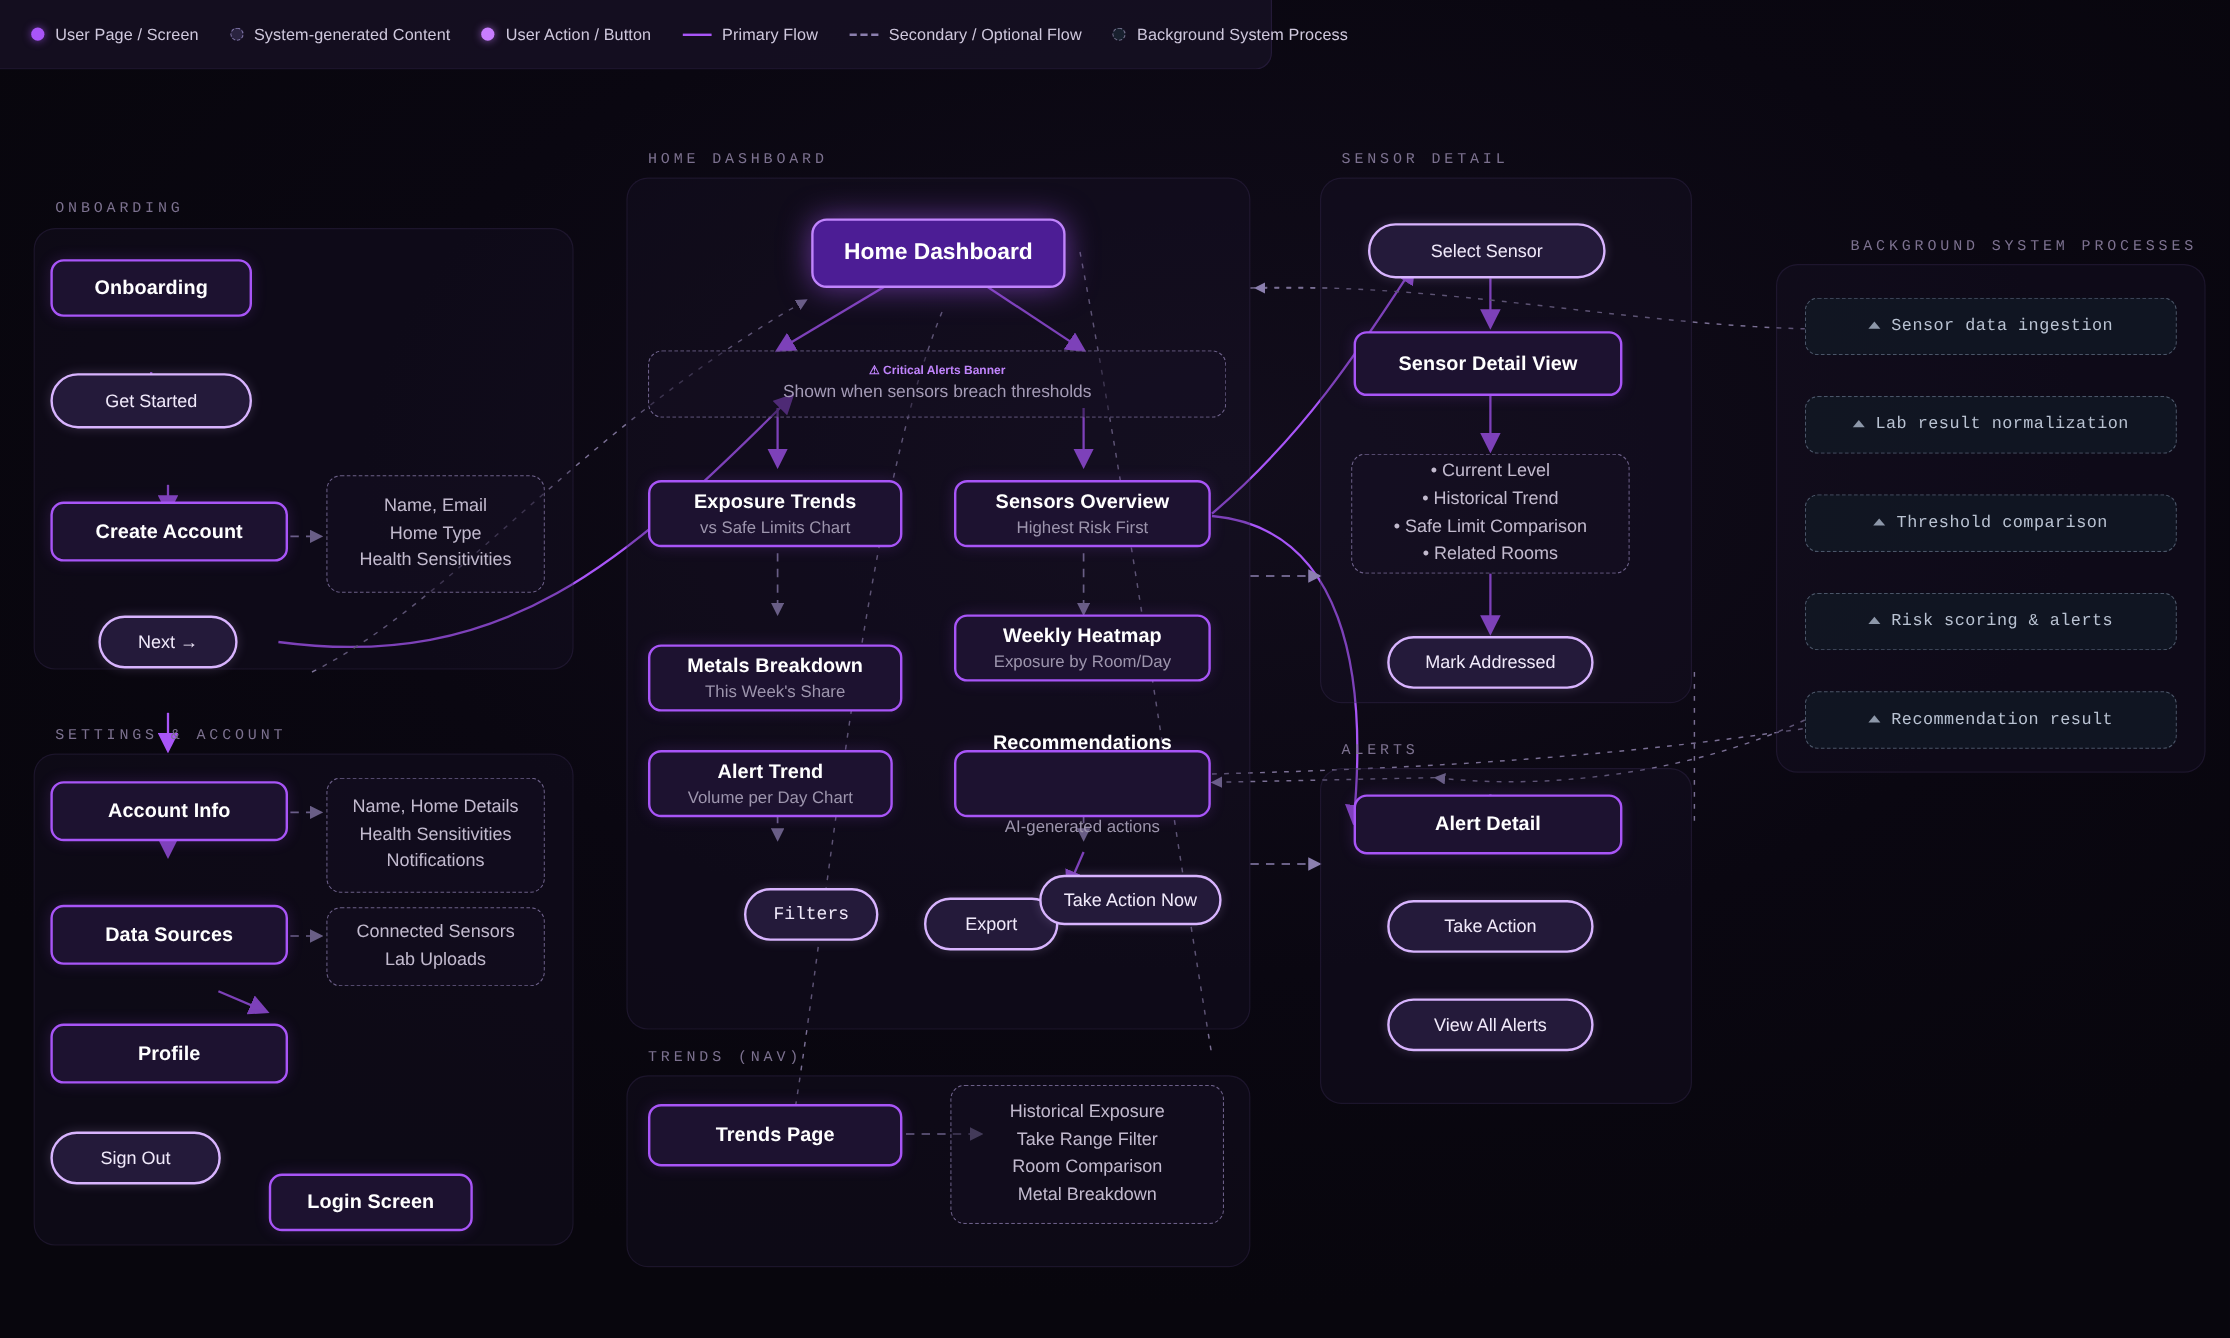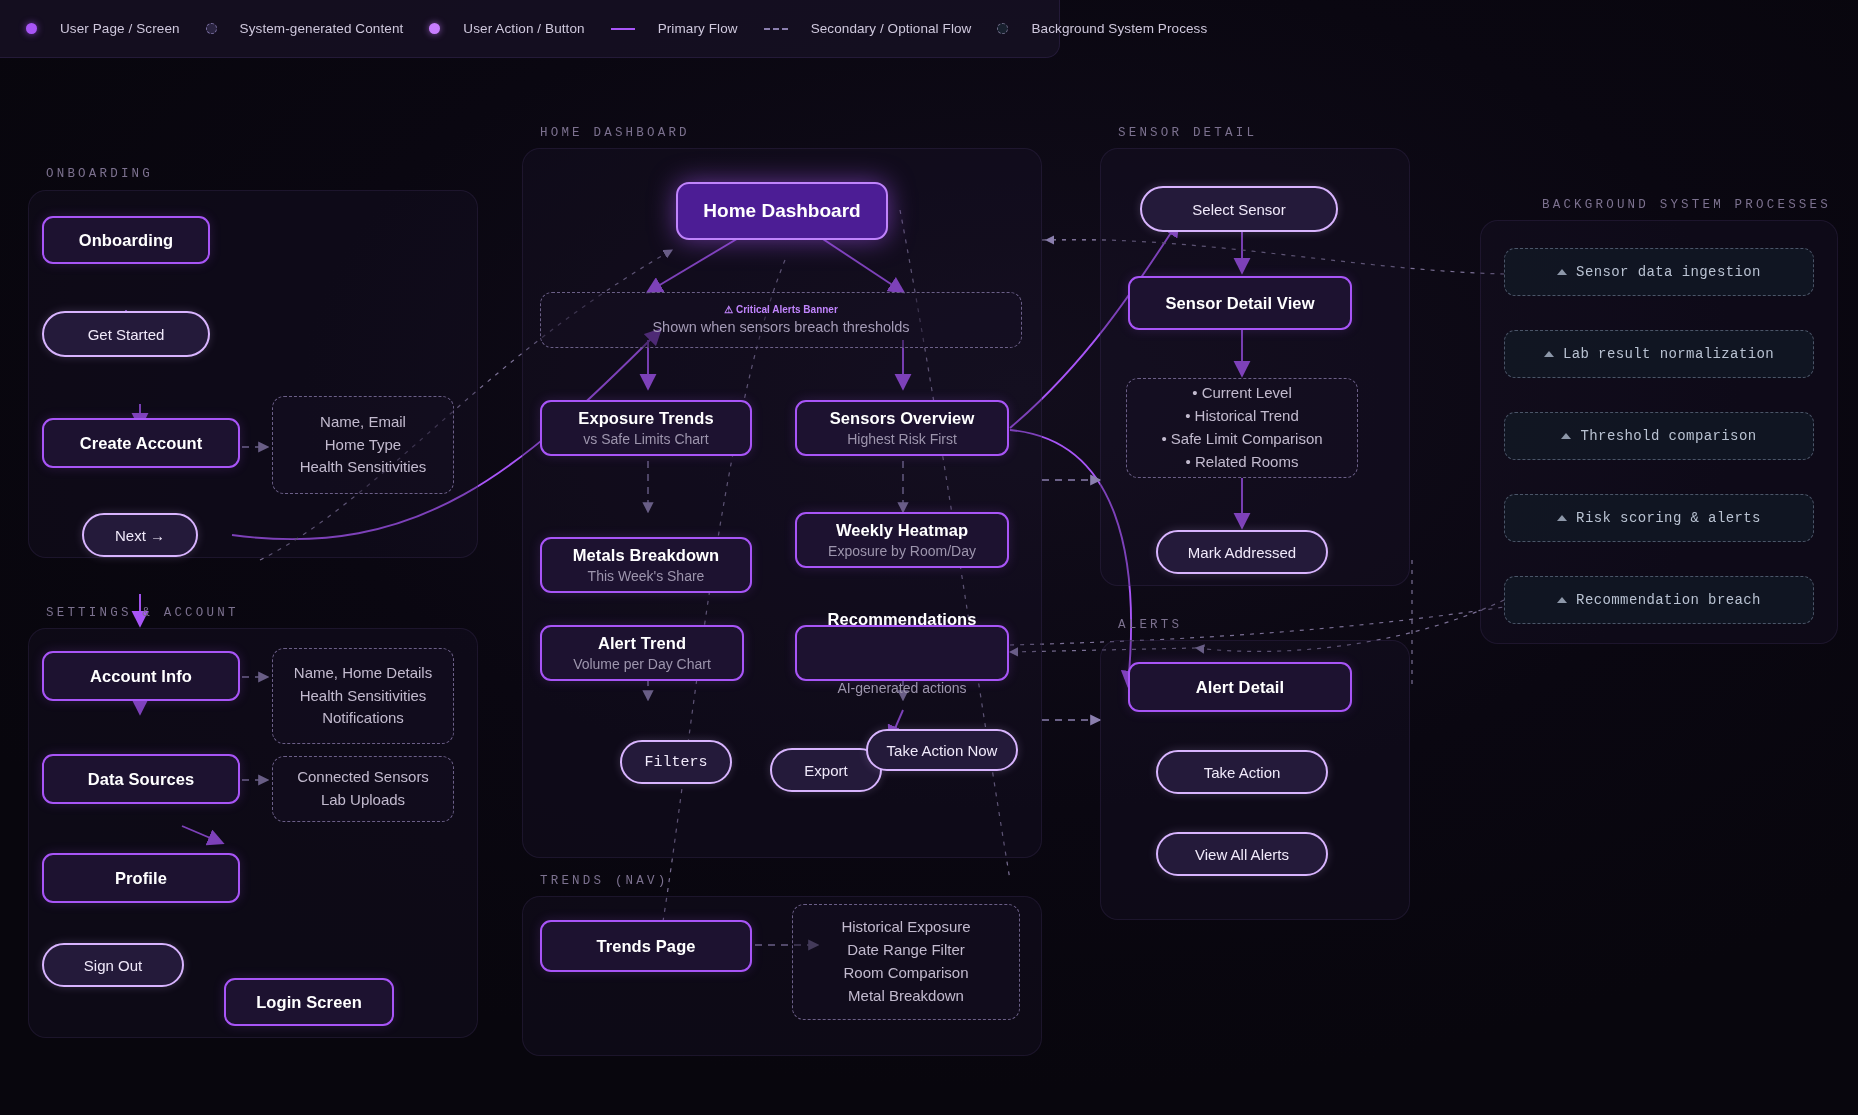--- a/index.html
+++ b/index.html
@@ -13,21 +13,21 @@
       radial-gradient(1200px 700px at 55% 35%, #120d1c 0%, #0a0711 60%, #08060d 100%); }
 
   
   .legend {
     position: absolute; left: 0; top: 0; width: 1060px; height: 58px;
     background: rgba(22,16,34,.88);
     border: 1px solid #241a38; border-left: none; border-top: none;
     border-radius: 0 0 14px 0;
     display: flex; align-items: center; gap: 26px; padding: 0 26px;
   }
-  .lg { display: flex; align-items: center; gap: 23px; white-space: nowrap; }
+  .lg { display: flex; align-items: center; gap: 9px; white-space: nowrap; }
   .lg-txt { font-size: 13.5px; color: #cfc8dd; letter-spacing: .1px; }
   .dot { width: 11px; height: 11px; border-radius: 50%; display: inline-block; }
   .dot.page { background: #a855f7; box-shadow: 0 0 7px #a855f7aa; }
   .dot.sys { background: #2a2340; border: 1px dashed #7a6fa0; }
   .dot.act { background: #c77dff; box-shadow: 0 0 7px #c77dffaa; }
   .dot.bg  { background: #18202e; border: 1px dashed #6d6a86; }
   .lineico { width: 24px; height: 0; border-top: 2px solid #a855f7; display: inline-block; }
   .lineico.sec { border-top: 2px dashed #8b7fae; }
 
   
@@ -267,21 +267,21 @@
   </div>
   <div class="node n-action" style="left:866px; top:729px; width:152px; height:42px;">
     <span class="t">Take Action Now</span>
   </div>
 
   <div class="node n-page" style="left:540px; top:920px; width:212px; height:52px;">
     <span class="t">Trends Page</span>
   </div>
   <div class="node n-sys" style="left:792px; top:904px; width:228px; height:116px;">
     <span class="bl">Historical Exposure</span>
-    <span class="bl">Date Range Filter</span>
+    <span class="bl">Take Range Filter</span>
     <span class="bl">Room Comparison</span>
     <span class="bl">Metal Breakdown</span>
   </div>
 
   <div class="node n-action" style="left:1140px; top:186px; width:198px; height:46px;">
     <span class="t">Select Sensor</span>
   </div>
   <div class="node n-page" style="left:1128px; top:276px; width:224px; height:54px;">
     <span class="t">Sensor Detail View</span>
   </div>
@@ -311,16 +311,16 @@
   <div class="node n-bg" style="left:1504px; top:330px; width:310px; height:48px;">
     <span class="t"><span class="tri"></span><span>Lab result normalization</span></span>
   </div>
   <div class="node n-bg" style="left:1504px; top:412px; width:310px; height:48px;">
     <span class="t"><span class="tri"></span><span>Threshold comparison</span></span>
   </div>
   <div class="node n-bg" style="left:1504px; top:494px; width:310px; height:48px;">
     <span class="t"><span class="tri"></span><span>Risk scoring &amp; alerts</span></span>
   </div>
   <div class="node n-bg" style="left:1504px; top:576px; width:310px; height:48px;">
-    <span class="t"><span class="tri"></span><span>Recommendation breach</span></span>
+    <span class="t"><span class="tri"></span><span>Recommendation result</span></span>
   </div>
 
 </div>
 
 </body></html>

